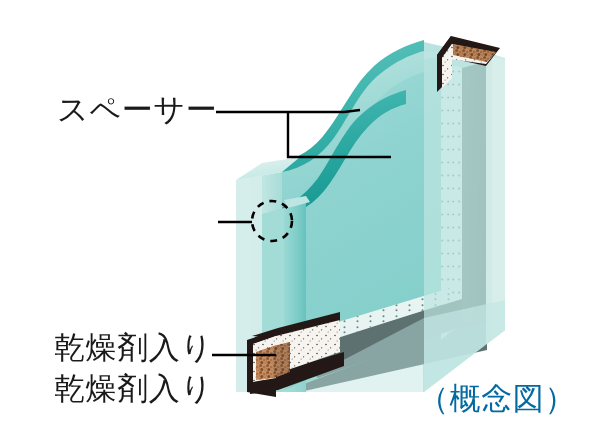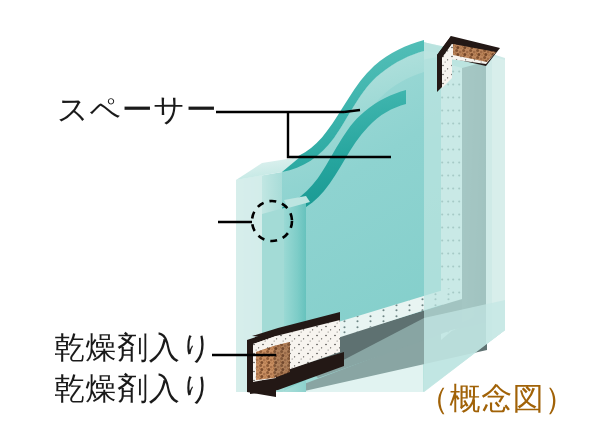--- a/index.html
+++ b/index.html
@@ -49,21 +49,21 @@
     margin-left: 38px;
   }
   #label-spacer .line2 {
     display: block;
     margin-top: 4px;
   }
   #label-caption {
     left: 418px;
     top: 381px;
     font-size: 31px;
-    color: #a16207;
+    color: #0369a1;
   }
 </style>
 </head>
 <body>
 
 <div id="page">
 
   <svg id="diagram-svg" viewBox="0 0 600 447">
     <defs>
       <linearGradient id="gradFaceMain" x1="0" y1="0" x2="0.25" y2="1">

